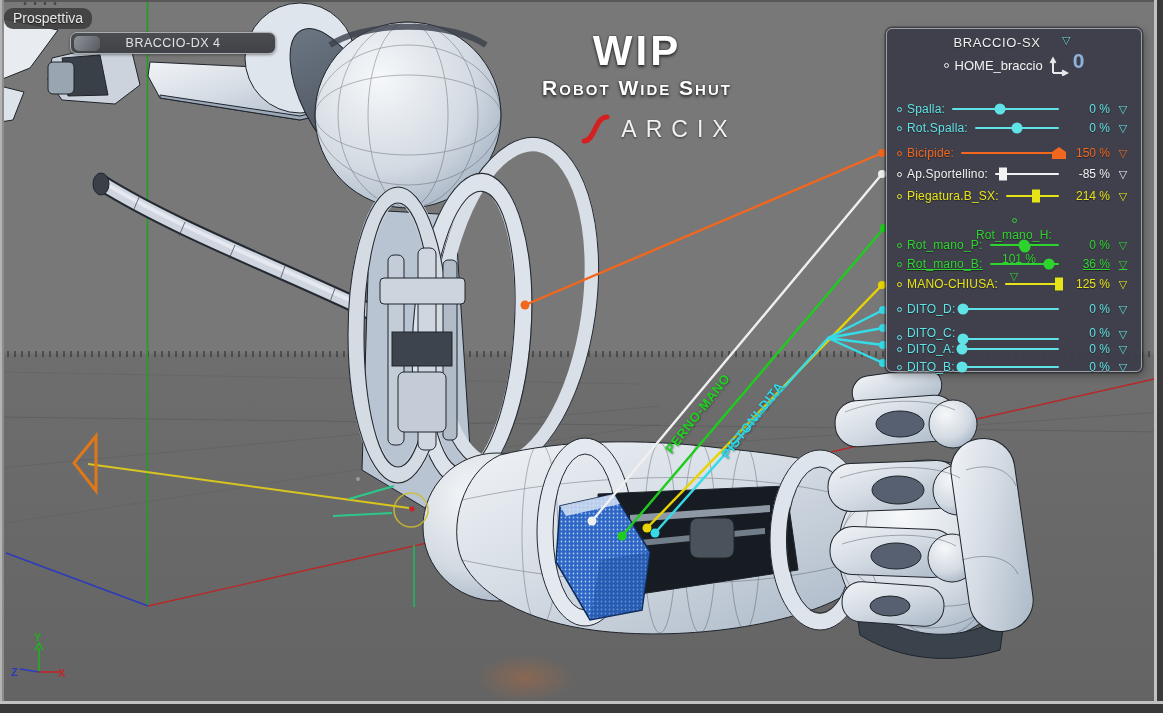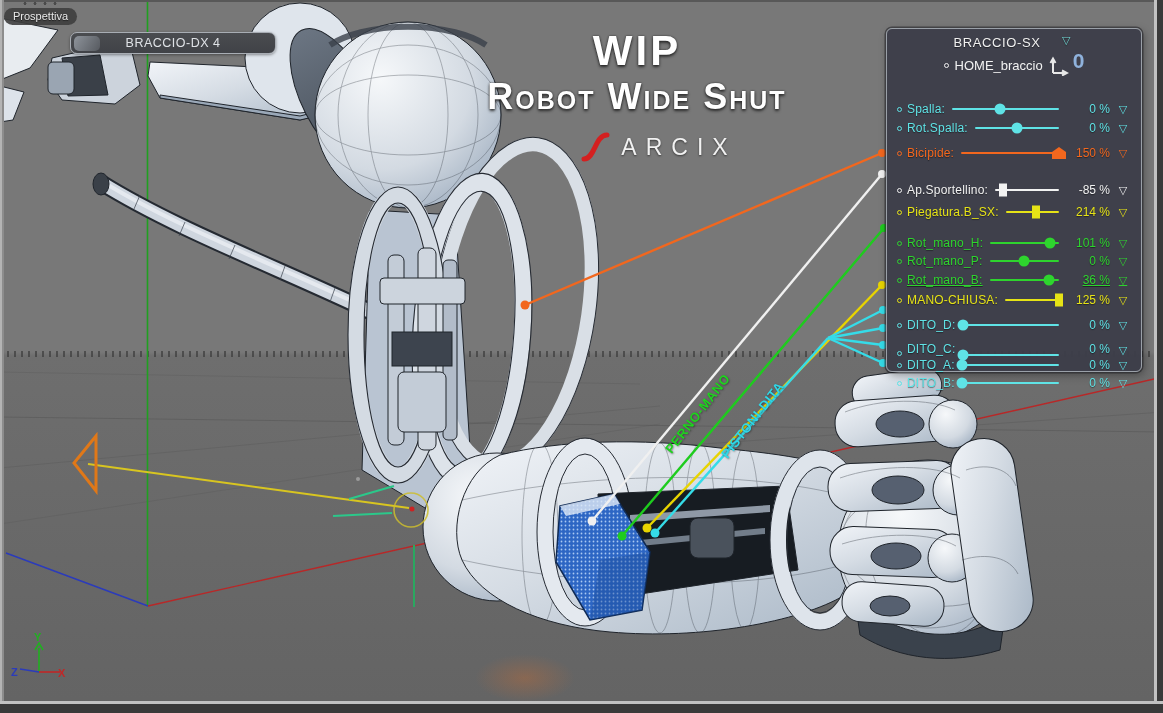--- a/index.html
+++ b/index.html
@@ -19,33 +19,33 @@
   .grip{position:absolute;left:20px;top:1px;width:40px;height:5px;z-index:61;
         background:radial-gradient(circle 1.5px at 5px 2.5px,#4a4a4a 1.4px,transparent 1.6px) ,
                    radial-gradient(circle 1.5px at 15px 2.5px,#4a4a4a 1.4px,transparent 1.6px),
                    radial-gradient(circle 1.5px at 25px 2.5px,#4a4a4a 1.4px,transparent 1.6px),
                    radial-gradient(circle 1.5px at 35px 2.5px,#4a4a4a 1.4px,transparent 1.6px);}
   
   .horizon{position:absolute;left:0;top:351px;width:1163px;height:6px;z-index:2;opacity:.75;
      background:repeating-linear-gradient(90deg,rgba(58,58,58,.9) 0 2px,transparent 2px 7px);}
   
   .vp-label{position:absolute;left:4px;top:8px;z-index:62;background:rgba(62,62,62,.9);
-     color:#e9e9e9;font-size:11px;padding:2px 9px 3px;border-radius:9px;text-shadow:0 1px 1px rgba(0,0,0,.6);}
+     color:#e9e9e9;font-size:14px;padding:2px 9px 3px;border-radius:9px;text-shadow:0 1px 1px rgba(0,0,0,.6);}
   
   .obj-tag{position:absolute;left:70px;top:32px;width:206px;height:22px;z-index:40;
      background:linear-gradient(#4a4c50,#404247);border:1px solid #a8adb4;border-radius:7px;
      color:#dfe2e6;font-size:12.5px;letter-spacing:.5px;display:flex;align-items:center;justify-content:center;
      box-shadow:0 1px 3px rgba(0,0,0,.4);}
   .obj-tag .bevel{position:absolute;left:3px;top:3px;width:26px;height:15px;border-radius:5px;
      background:linear-gradient(120deg,#9aa0a8,#5a5e64);opacity:.85;}
   
   .titleblock{position:absolute;left:477px;top:30px;width:320px;text-align:center;z-index:30;color:#fff;}
   .t-wip{font-size:42px;font-weight:bold;letter-spacing:3px;line-height:1.0;
      text-shadow:0 2px 3px rgba(30,30,30,.85),0 0 2px rgba(40,40,40,.9);}
-  .t-sub{font-size:36px;font-weight:bold;font-variant:small-caps;letter-spacing:2px;margin-top:4px;
+  .t-sub{font-size:21px;font-weight:bold;font-variant:small-caps;letter-spacing:2px;margin-top:4px;
      text-shadow:0 2px 3px rgba(30,30,30,.85),0 0 2px rgba(40,40,40,.9);}
   .brand{margin-top:12px;display:flex;align-items:center;justify-content:center;gap:6px;padding-left:44px;}
   .brand-txt{font-size:23px;font-weight:300;letter-spacing:9px;color:#f2f2f2;text-shadow:0 1px 2px rgba(40,40,40,.8);}
   
   .ann{position:absolute;font-size:13px;font-weight:bold;letter-spacing:.6px;z-index:26;
        transform-origin:0 50%;text-shadow:0 1px 2px rgba(30,30,30,.6);white-space:nowrap;}
   .ann-perno{left:668px;top:444px;transform:rotate(-52deg);color:#1ed41e;}
   .ann-pistoni{left:724px;top:449px;transform:rotate(-52deg);color:#2fd8e8;}
   
   .hud{position:absolute;left:886px;top:28px;width:256px;height:344px;z-index:50;
@@ -351,39 +351,39 @@
         </div>
         <div class="row c-orange" style="margin-top: 7px;">
           <span class="ring"></span>
           <span class="lbl">Bicipide:</span>
           <span class="track">
             <span class="knob pent" style="left: 100%;"></span>
           </span>
           <span class="val">150 %</span>
           <span class="tri">▽</span>
         </div>
-        <div class="row c-white" style="margin-top: 19px;">
+        <div class="row c-white" style="margin-top: 3px;">
           <span class="ring"></span>
           <span class="lbl">Ap.Sportellino:</span>
           <span class="track">
             <span class="knob square" style="left: 13%;"></span>
           </span>
           <span class="val">-85 %</span>
           <span class="tri">▽</span>
         </div>
         <div class="row c-yellow" style="margin-top: 4px;">
           <span class="ring"></span>
           <span class="lbl">Piegatura.B_SX:</span>
           <span class="track">
             <span class="knob square" style="left: 57%;"></span>
           </span>
           <span class="val">214 %</span>
           <span class="tri">▽</span>
         </div>
-        <div class="row c-green" style="margin-top: 13px;">
+        <div class="row c-green" style="margin-top: 13px; flex-direction: column;">
           <span class="ring"></span>
           <span class="lbl">Rot_mano_H:</span>
           <span class="track">
             <span class="knob circle" style="left: 87%;"></span>
           </span>
           <span class="val">101 %</span>
           <span class="tri">▽</span>
         </div>
         <div class="row c-green" style="margin-top: 0px;">
           <span class="ring"></span>

